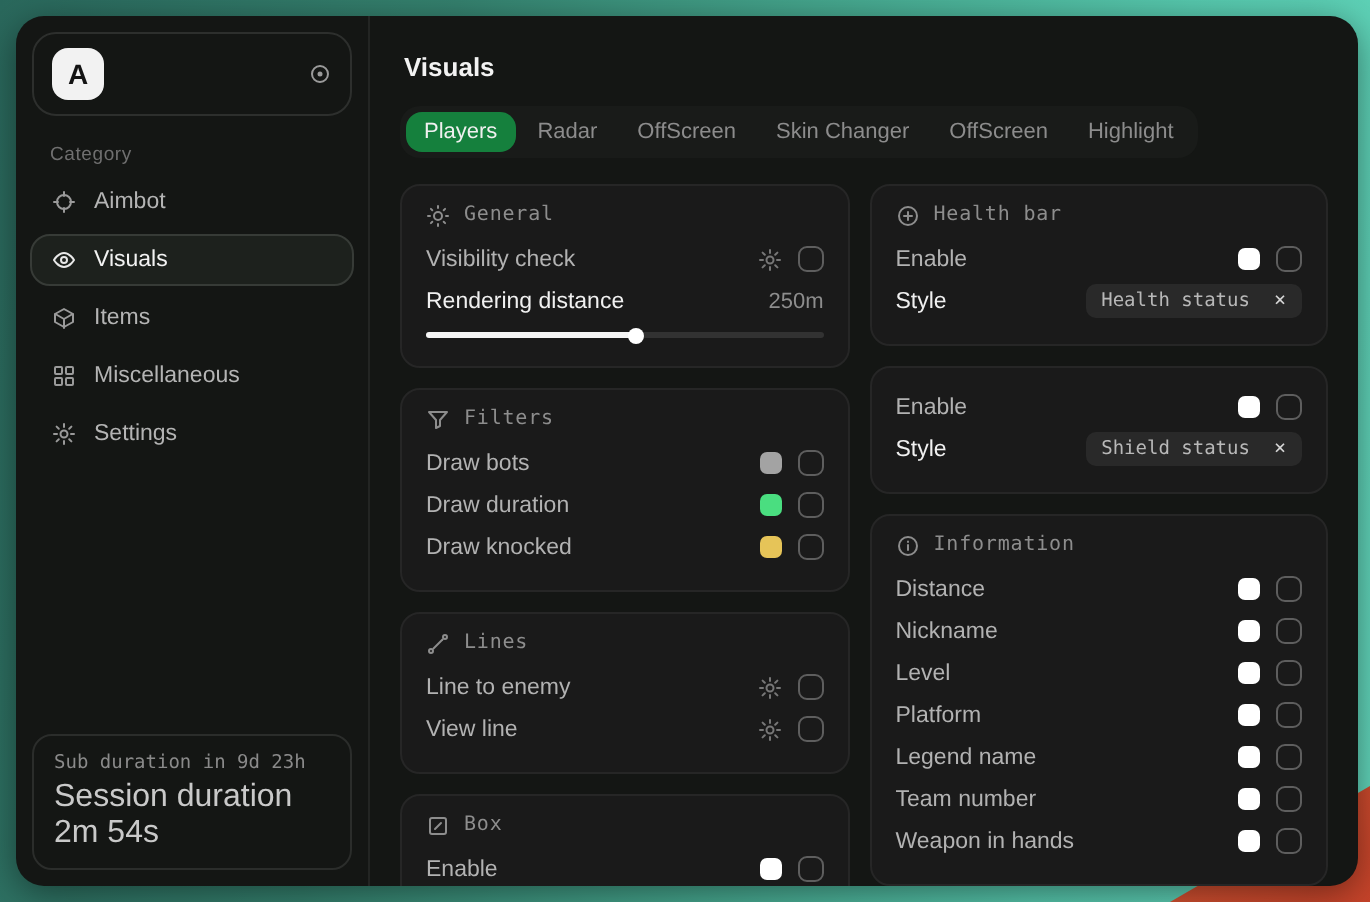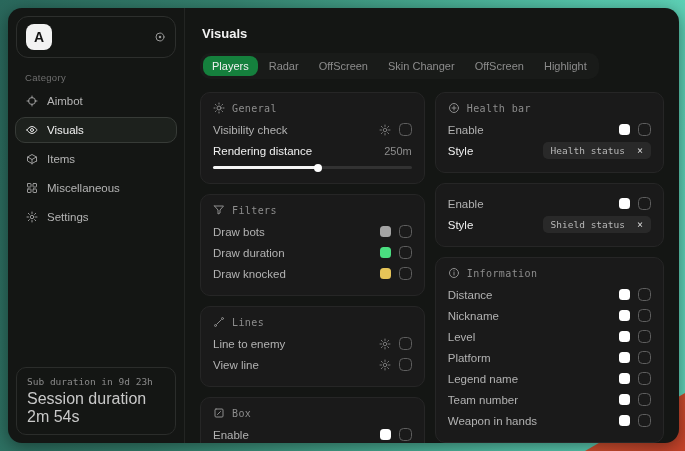--- a/index.html
+++ b/index.html
@@ -30,21 +30,21 @@
   
   .main { flex:1; border-left:1px solid #232523; padding:14px 15px 0 15px; display:flex; flex-direction:column; }
   .page-title { font-size:13px; font-weight:bold; color:#f2f2f2; margin:4px 0 12px 2px; }
   .tabstrip { display:inline-flex; align-self:flex-start; align-items:center; background:#191b19; border-radius:10px; padding:3px; gap:2px; margin-bottom:13px; }
   .tab { padding:4px 9px; font-size:11px; color:#8c8c8c; border-radius:8px; cursor:pointer; white-space:nowrap; }
   .tab.active { background:#15803d; color:#f0f0f0; }
 
   .columns { display:grid; grid-template-columns:1fr 1.02fr; gap:10px; align-items:start; }
   .col { display:flex; flex-direction:column; gap:10px; }
   .card { background:#1a1a1a; border:1px solid #262626; border-radius:10px; padding:9px 12px 11px; }
-  .card-title { display:flex; align-items:center; gap:7px; font-family:"DejaVu Sans Mono", monospace; font-size:10px; color:#8d8d8d; letter-spacing:.4px; margin-bottom:5px; }
+  .card-title { display:flex; align-items:flex-start; gap:7px; font-family:"DejaVu Sans Mono", monospace; font-size:10px; color:#8d8d8d; letter-spacing:.4px; margin-bottom:5px; }
   .card-title .cicon { display:flex; color:#8d8d8d; }
   .row { display:flex; align-items:center; min-height:21px; font-size:11.5px; color:#b2b2b2; }
   .row-label { flex:1; }
   .row.bold .row-label { color:#f0f0f0; font-weight:normal; }
   .controls { display:flex; align-items:center; gap:8px; }
   .checkbox { width:13px; height:13px; border:1.5px solid #5e5e5e; border-radius:4.5px; cursor:pointer; flex:none; }
   .swatch { width:11px; height:11px; border-radius:3.5px; cursor:pointer; flex:none; }
   .gear-ctl { display:flex; color:#777; cursor:pointer; }
   .rvalue { font-size:11px; color:#8d8d8d;margin-left:14px; }
   .tag { display:flex; align-items:center; gap:12px; background:#292929; border-radius:5px; padding:3px 8px; font-family:"DejaVu Sans Mono", monospace; font-size:9.5px; color:#b8b8b8; cursor:pointer; }

